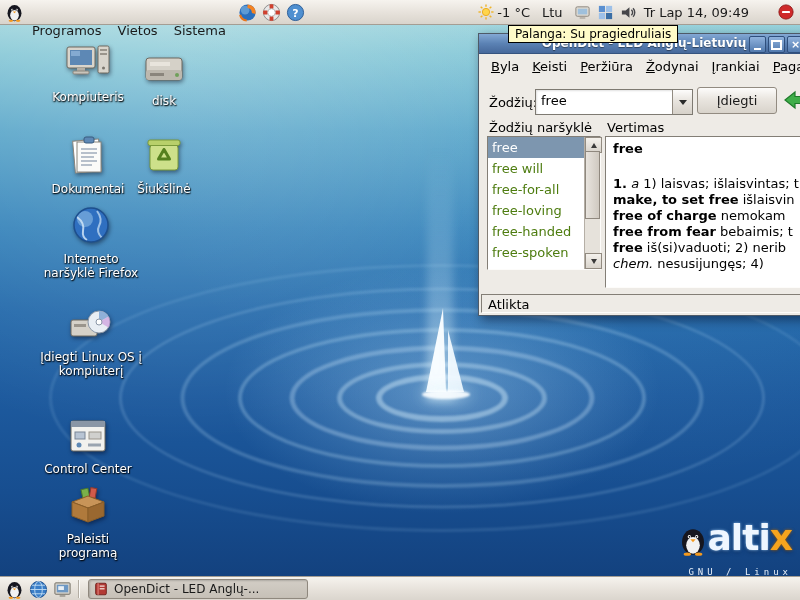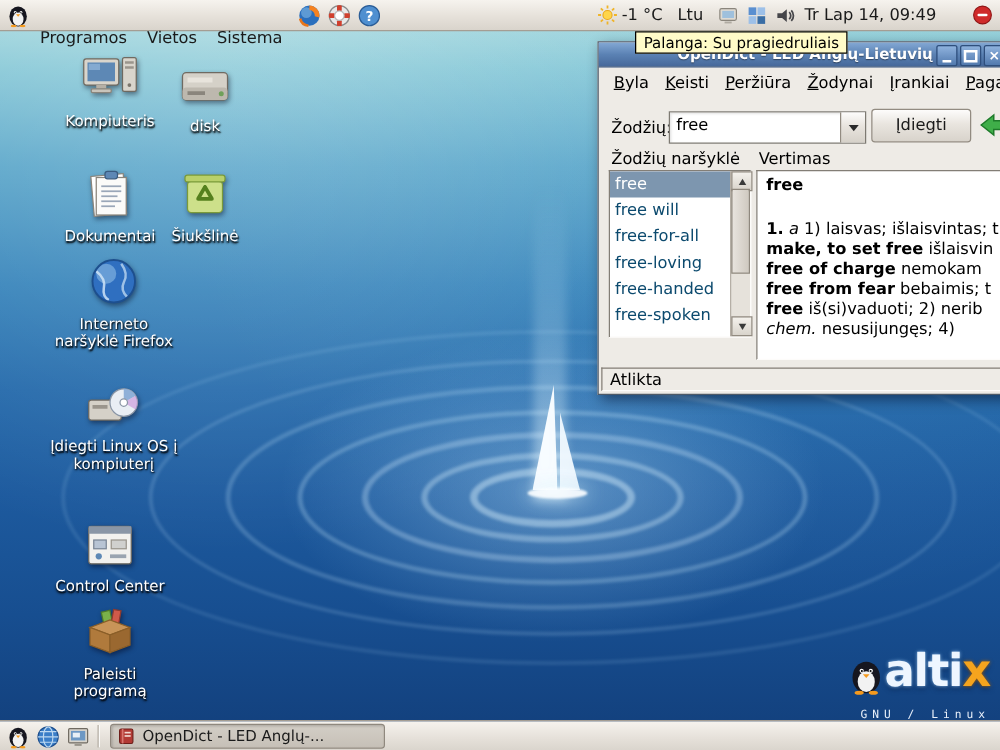--- a/index.html
+++ b/index.html
@@ -115,21 +115,21 @@
   .pane-label{position:absolute;top:86px;font-size:13px;}
   .label-list{left:10px;}
   .label-trans{left:128px;}
 
   .sunken{border-top:1px solid #837e76;border-left:1px solid #837e76;
      border-bottom:1px solid #fdfcfa;border-right:1px solid #fdfcfa;}
 
   .word-list{position:absolute;left:8px;top:102px;width:112px;height:132px;background:#fff;}
   .wl-items{position:absolute;left:0;top:0;right:15px;bottom:0;overflow:hidden;}
   .wl-item{height:21px;line-height:21px;font-size:13px;padding-left:4px;white-space:nowrap;
-     overflow:hidden;color:#0c4a6e;}
+     overflow:hidden;color:#4d7c0f;}
   .wl-item.sel{background:#7d96af;color:#fff;}
   .wl-scroll{position:absolute;right:0;top:0;width:15px;bottom:0;background:#e6e2db;
      border-left:1px solid #b5afa6;}
   .sb-btn{position:absolute;left:0;width:15px;height:14px;
      background:linear-gradient(180deg,#f4f1ec,#d9d4cc);border:1px solid #928b81;
      display:flex;align-items:center;justify-content:center;}
   .sb-btn.up{top:0;}
   .sb-btn.down{bottom:0;}
   .sb-btn.up::after{content:'';border-left:3.5px solid transparent;border-right:3.5px solid transparent;
      border-bottom:5px solid #3a3a3a;}

